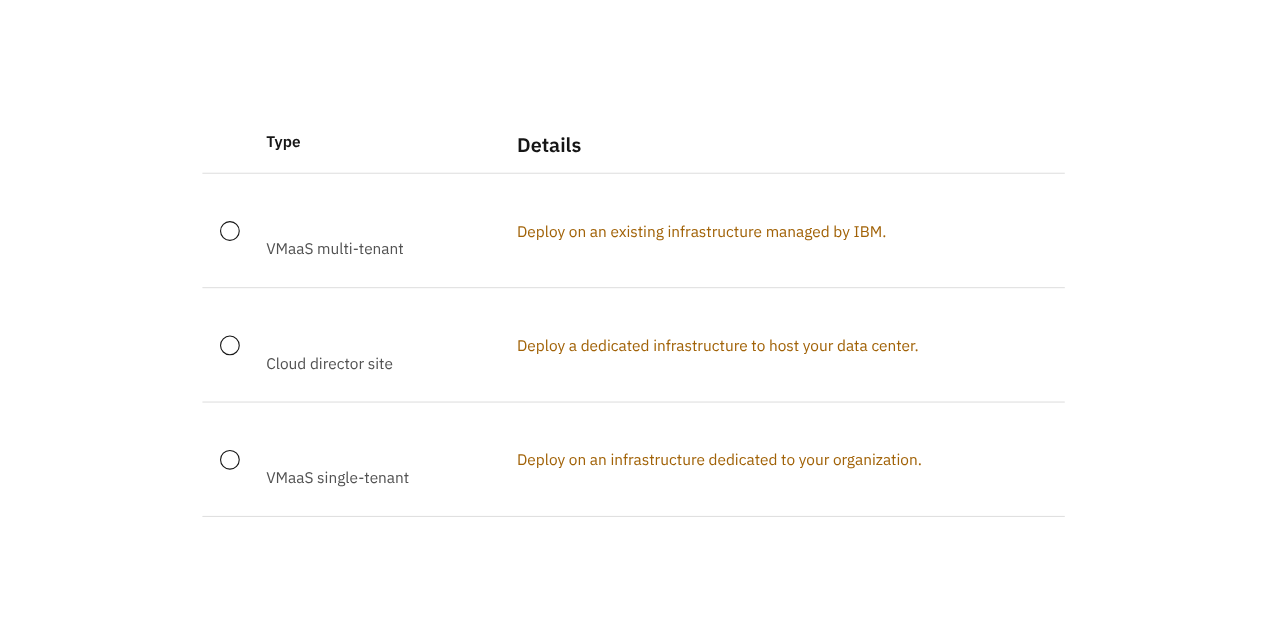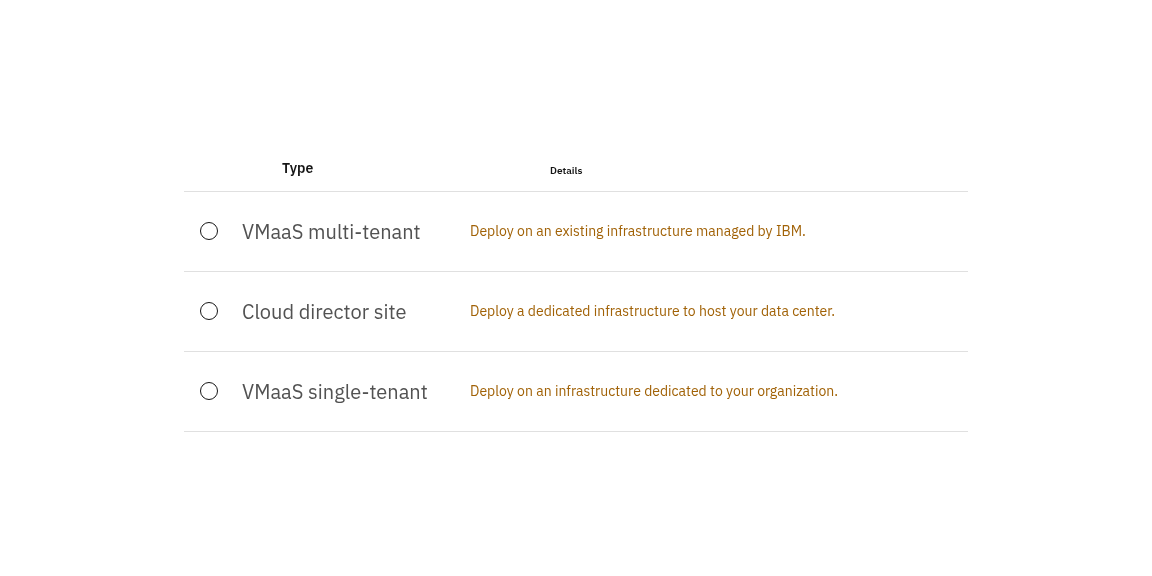--- a/index.html
+++ b/index.html
@@ -14,39 +14,38 @@
       height: 576px;
       display: flex;
       align-items: center;
       justify-content: center;
     }
     .table-container {
       width: 784px;
     }
     .table-header {
       display: flex;
-      align-items: flex-end;
+      align-items: flex-start;
       padding: 14px 16px;
       border-bottom: 1px solid #e0e0e0;
-      gap: 40px;
     }
     .header-spacer {
       width: 42px;
       flex-shrink: 0;
     }
     .header-type {
       width: 228px;
       flex-shrink: 0;
       font-size: 14px;
       font-weight: 600;
       color: #161616;
     }
     .header-details {
       flex: 1;
-      font-size: 10px;
+      font-size: 18px;
       font-weight: 600;
       color: #161616;
     }
     .table-row {
       display: flex;
       align-items: center;
       padding: 26px 16px;
       border-bottom: 1px solid #e0e0e0;
       cursor: pointer;
     }
@@ -59,22 +58,23 @@
     .radio-outer {
       width: 18px;
       height: 18px;
       border: 1.5px solid #161616;
       border-radius: 50%;
       display: inline-block;
     }
     .type-cell {
       width: 228px;
       flex-shrink: 0;
-      font-size: 20px;
+      font-size: 14px;
       color: #525252;
+      margin-top: 33px;
     }
     .details-cell {
       flex: 1;
       font-size: 14px;
       color: #a16207;
     }
   </style>
 </head>
 <body>
 

